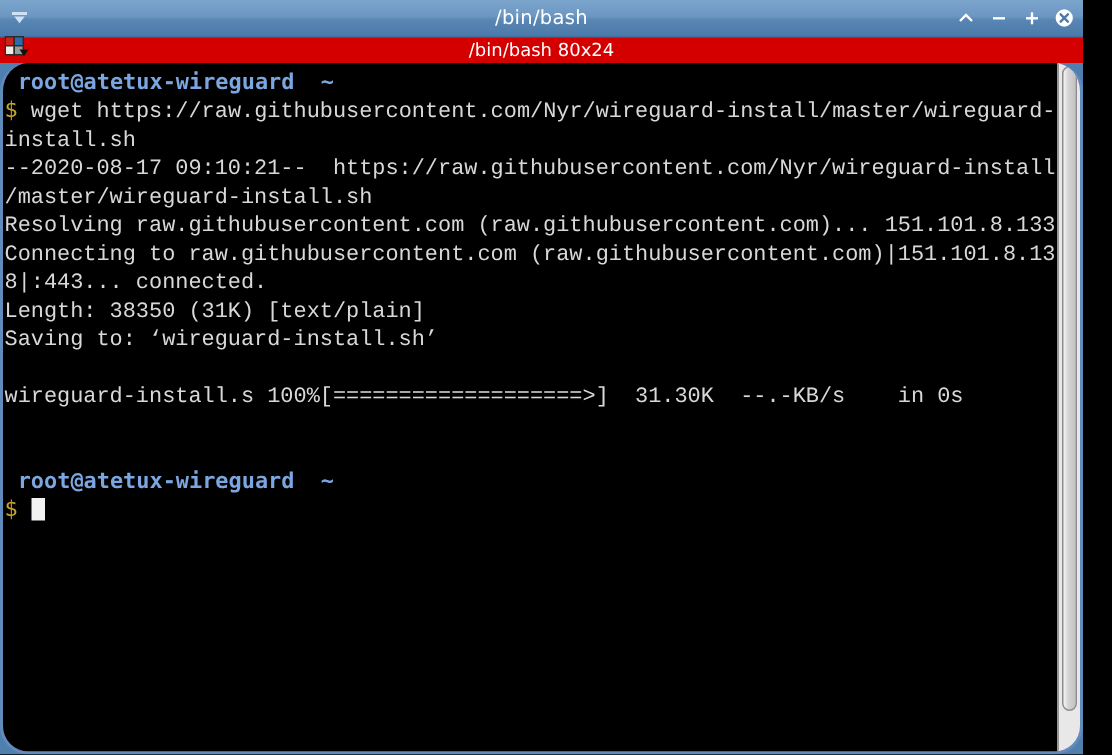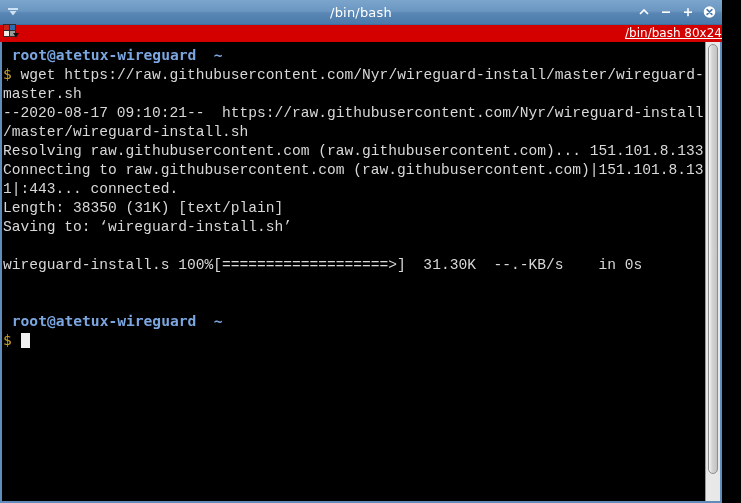--- a/index.html
+++ b/index.html
@@ -62,38 +62,38 @@
     flex:0 0 17px;
   }
   .tab-icon {
     width:24px; height:17px;
     display:flex; align-items:center; justify-content:flex-start;
     padding-left:3px;
     cursor:pointer;
   }
   .tab-label {
     position:absolute; left:0; right:0;
-    text-align:right;
+    text-align:center;
     font-family:"DejaVu Sans", sans-serif;
     font-size:12px;
     color:#ffffff;
     line-height:17px;
     pointer-events:none;
-    text-decoration:underline;
   }
   
   .term-frame {
     flex:1 1 auto;
     background:#d946ef;
     border-left:2px solid #5f8cba;
     border-right:2px solid #5f8cba;
     border-bottom:2px solid #5f8cba;
     display:flex;
     position:relative;
     overflow:hidden;
+    border-radius:19px;
   }
   .term-screen {
     flex:1 1 auto;
     background:#000000;
     padding:3px 0 0 1px;
     overflow:hidden;
     position:relative;
   }
   .term-line {
     font-family:"DejaVu Sans Mono", monospace;
@@ -185,26 +185,26 @@
         </svg>
       </span>
     </div>
     <div class="tab-label">/bin/bash 80x24</div>
   </div>
 
   <div class="term-frame">
     <div class="term-screen" id="term-screen">
         <div class="term-line"><span class="c-prompt"> root@atetux-wireguard  ~</span></div>
         <div class="term-line"><span class="c-dollar">$</span><span class="c-default"> wget https://raw.githubusercontent.com/Nyr/wireguard-install/master/wireguard-</span></div>
-        <div class="term-line"><span class="c-default">master.sh</span></div>
+        <div class="term-line"><span class="c-default">install.sh</span></div>
         <div class="term-line"><span class="c-default">--2020-08-17 09:10:21--  https://raw.githubusercontent.com/Nyr/wireguard-install</span></div>
         <div class="term-line"><span class="c-default">/master/wireguard-install.sh</span></div>
         <div class="term-line"><span class="c-default">Resolving raw.githubusercontent.com (raw.githubusercontent.com)... 151.101.8.133</span></div>
         <div class="term-line"><span class="c-default">Connecting to raw.githubusercontent.com (raw.githubusercontent.com)|151.101.8.13</span></div>
-        <div class="term-line"><span class="c-default">1|:443... connected.</span></div>
+        <div class="term-line"><span class="c-default">8|:443... connected.</span></div>
         <div class="term-line"><span class="c-default">Length: 38350 (31K) [text/plain]</span></div>
         <div class="term-line"><span class="c-default">Saving to: ‘wireguard-install.sh’</span></div>
         <div class="term-line"><span class="c-default">&nbsp;</span></div>
         <div class="term-line"><span class="c-default">wireguard-install.s 100%[===================&gt;]  31.30K  --.-KB/s    in 0s</span></div>
         <div class="term-line"><span class="c-default">&nbsp;</span></div>
         <div class="term-line"><span class="c-default">&nbsp;</span></div>
         <div class="term-line"><span class="c-prompt"> root@atetux-wireguard  ~</span></div>
         <div class="term-line"><span class="c-dollar">$</span><span class="c-default"> </span><span class="cursor"></span></div>
       </div>
     <div class="scrollbar">

